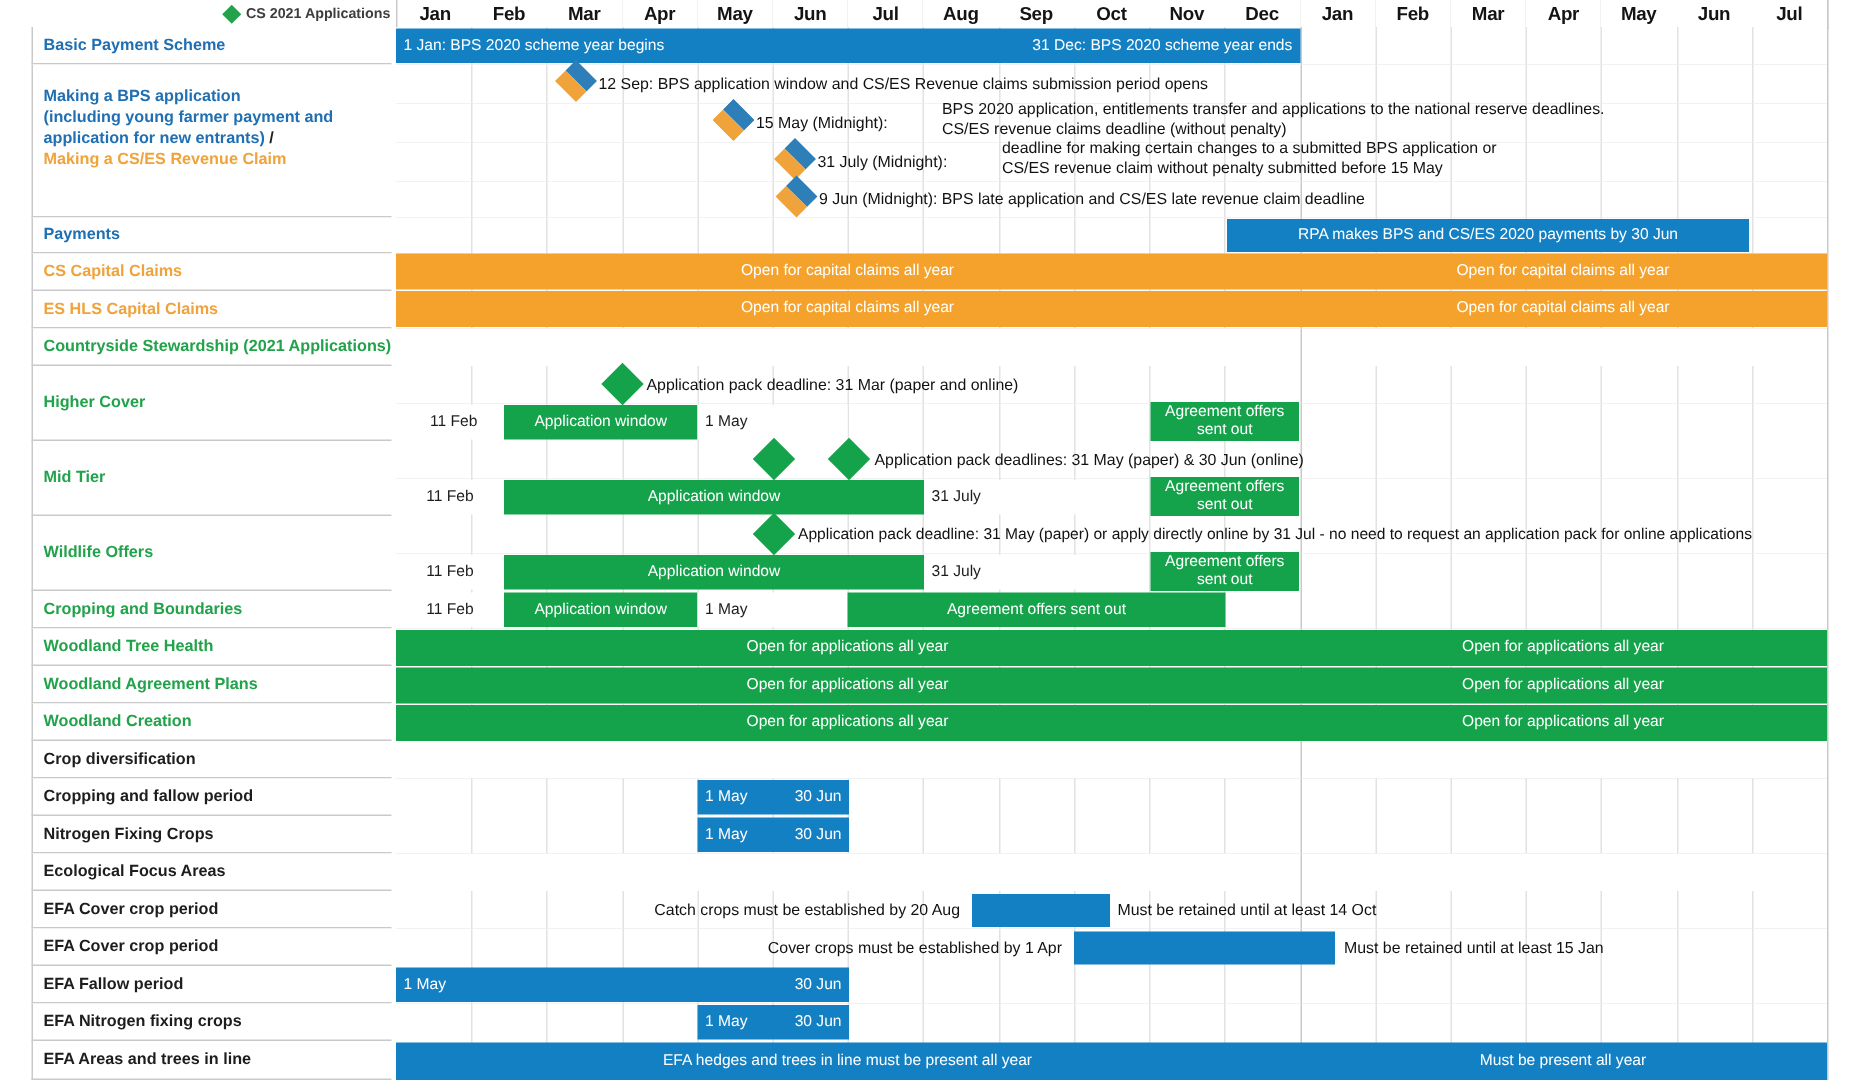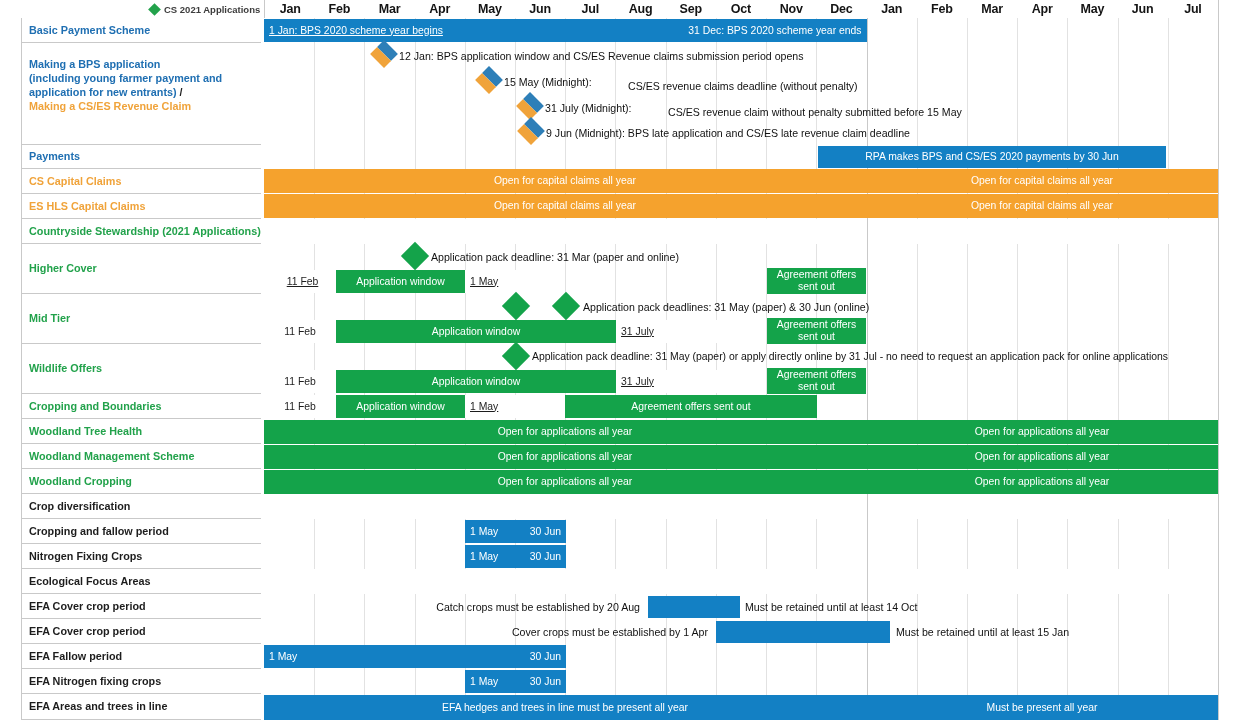--- a/index.html
+++ b/index.html
@@ -63,21 +63,21 @@
   
   .bar{
     position:absolute;box-sizing:border-box;
     display:flex;align-items:center;justify-content:center;
     font-size:10.4px;line-height:1.15;text-align:center;
     color:#ffffff;
   }
   .bar.blue{background:#1380c4;}
   .bar.orange{background:#f5a22d;}
   .bar.green{background:#14a34a;}
-  .bar.left{justify-content:flex-start;padding-left:5px;text-align:left;text-decoration:underline;}
+  .bar.left{justify-content:flex-start;padding-left:5px;text-align:left;}
   .bar.right{justify-content:flex-end;padding-right:5px;text-align:right;}
   .bar.split{justify-content:space-between;padding:0 5px;}
   .bar.white{background:#ffffff;color:#1d1d1d;}
 
   .note{
     position:absolute;box-sizing:border-box;
     display:flex;align-items:center;
     font-size:10.6px;color:#111;line-height:1.22;
     white-space:nowrap;
   }
@@ -139,22 +139,22 @@
       </div>
       <div class="rowlabel c-blue" style="top: 145px; height: 24px;">Payments</div>
       <div class="rowlabel c-orange" style="top: 169px; height: 25px;">CS Capital Claims</div>
       <div class="rowlabel c-orange" style="top: 194px; height: 25px;">ES HLS Capital Claims</div>
       <div class="rowlabel c-green" style="top: 219px; height: 25px;">Countryside Stewardship (2021 Applications)</div>
       <div class="rowlabel c-green" style="top: 244px; height: 50px;">Higher Cover</div>
       <div class="rowlabel c-green" style="top: 294px; height: 50px;">Mid Tier</div>
       <div class="rowlabel c-green" style="top: 344px; height: 50px;">Wildlife Offers</div>
       <div class="rowlabel c-green" style="top: 394px; height: 25px;">Cropping and Boundaries</div>
       <div class="rowlabel c-green" style="top: 419px; height: 25px;">Woodland Tree Health</div>
-      <div class="rowlabel c-green" style="top: 444px; height: 25px;">Woodland Management Scheme</div>
-      <div class="rowlabel c-green" style="top: 469px; height: 25px;">Woodland Cropping</div>
+      <div class="rowlabel c-green" style="top: 444px; height: 25px;">Woodland Agreement Plans</div>
+      <div class="rowlabel c-green" style="top: 469px; height: 25px;">Woodland Creation</div>
       <div class="rowlabel c-dark" style="top: 494px; height: 25px;">Crop diversification</div>
       <div class="rowlabel c-dark" style="top: 519px; height: 25px;">Cropping and fallow period</div>
       <div class="rowlabel c-dark" style="top: 544px; height: 25px;">Nitrogen Fixing Crops</div>
       <div class="rowlabel c-dark" style="top: 569px; height: 25px;">Ecological Focus Areas</div>
       <div class="rowlabel c-dark" style="top: 594px; height: 25px;">EFA Cover crop period</div>
       <div class="rowlabel c-dark" style="top: 619px; height: 25px;">EFA Cover crop period</div>
       <div class="rowlabel c-dark" style="top: 644px; height: 25px;">EFA Fallow period</div>
       <div class="rowlabel c-dark" style="top: 669px; height: 25px;">EFA Nitrogen fixing crops</div>
       <div class="rowlabel c-dark" style="top: 694px; height: 26px;">EFA Areas and trees in line</div>
       <div class="rowgrid" style="top: 18px; height: 25px;">
@@ -665,36 +665,36 @@
         <div class="vline" style="left: 803.36px;"></div>
         <div class="vline" style="left: 853.57px;"></div>
         <div class="vline" style="left: 903.78px;"></div>
       </div>
       <div class="bar blue left" style="left: 264px; top: 19px; width: 602.52px; height: 23px;">1 Jan: BPS 2020 scheme year begins</div>
       <div class="bar blue right" style="left: 264px; top: 19px; width: 602.52px; height: 23px; background: transparent;">31 Dec: BPS 2020 scheme year ends</div>
       <div class="dmd bicolor" style="left: 374px; top: 44px; width: 20px; height: 20px;">
         <i class="top" style="width:20px;height:20px"></i>
         <i class="bot" style="width:20px;height:20px"></i>
       </div>
-      <div class="note" style="left: 399px; top: 44px; width: 560px; height: 24px;">12 Jan: BPS application window and CS/ES Revenue claims submission period opens</div>
+      <div class="note" style="left: 399px; top: 44px; width: 560px; height: 24px;">12 Sep: BPS application window and CS/ES Revenue claims submission period opens</div>
       <div class="dmd bicolor" style="left: 479px; top: 70px; width: 20px; height: 20px;">
         <i class="top" style="width:20px;height:20px"></i>
         <i class="bot" style="width:20px;height:20px"></i>
       </div>
       <div class="note" style="left: 504px; top: 70px; width: 120px; height: 24px; font-size: 10.6px;">15 May (Midnight):</div>
       <div class="note wrap" style="left: 628px; top: 66px; width: 590px; height: 28px;">
-        <div><br><span>CS/ES revenue claims deadline (without penalty)</span></div>
+        <div><span>BPS 2020 application, entitlements transfer and applications to the national reserve deadlines.</span><br><span>CS/ES revenue claims deadline (without penalty)</span></div>
       </div>
       <div class="dmd bicolor" style="left: 520px; top: 96px; width: 20px; height: 20px;">
         <i class="top" style="width:20px;height:20px"></i>
         <i class="bot" style="width:20px;height:20px"></i>
       </div>
       <div class="note" style="left: 545px; top: 96px; width: 120px; height: 24px; font-size: 10.6px;">31 July (Midnight):</div>
       <div class="note wrap" style="left: 668px; top: 92px; width: 560px; height: 28px;">
-        <div><br><span>CS/ES revenue claim without penalty submitted before 15 May</span></div>
+        <div><span>deadline for making certain changes to a submitted BPS application or</span><br><span>CS/ES revenue claim without penalty submitted before 15 May</span></div>
       </div>
       <div class="dmd bicolor" style="left: 521px; top: 121px; width: 20px; height: 20px;">
         <i class="top" style="width:20px;height:20px"></i>
         <i class="bot" style="width:20px;height:20px"></i>
       </div>
       <div class="note" style="left: 546px; top: 121px; width: 560px; height: 24px;">9 Jun (Midnight): BPS late application and CS/ES late revenue claim deadline</div>
       <div class="bar blue" style="left: 818px; top: 146px; width: 348px; height: 22px;">RPA makes BPS and CS/ES 2020 payments by 30 Jun</div>
       <div class="bar orange" style="left: 264px; top: 169px; width: 602px; height: 24px;">Open for capital claims all year</div>
       <div class="bar orange" style="left: 866px; top: 169px; width: 352px; height: 24px;">Open for capital claims all year</div>
       <div class="bar orange" style="left: 264px; top: 194px; width: 602px; height: 24px;">Open for capital claims all year</div>

